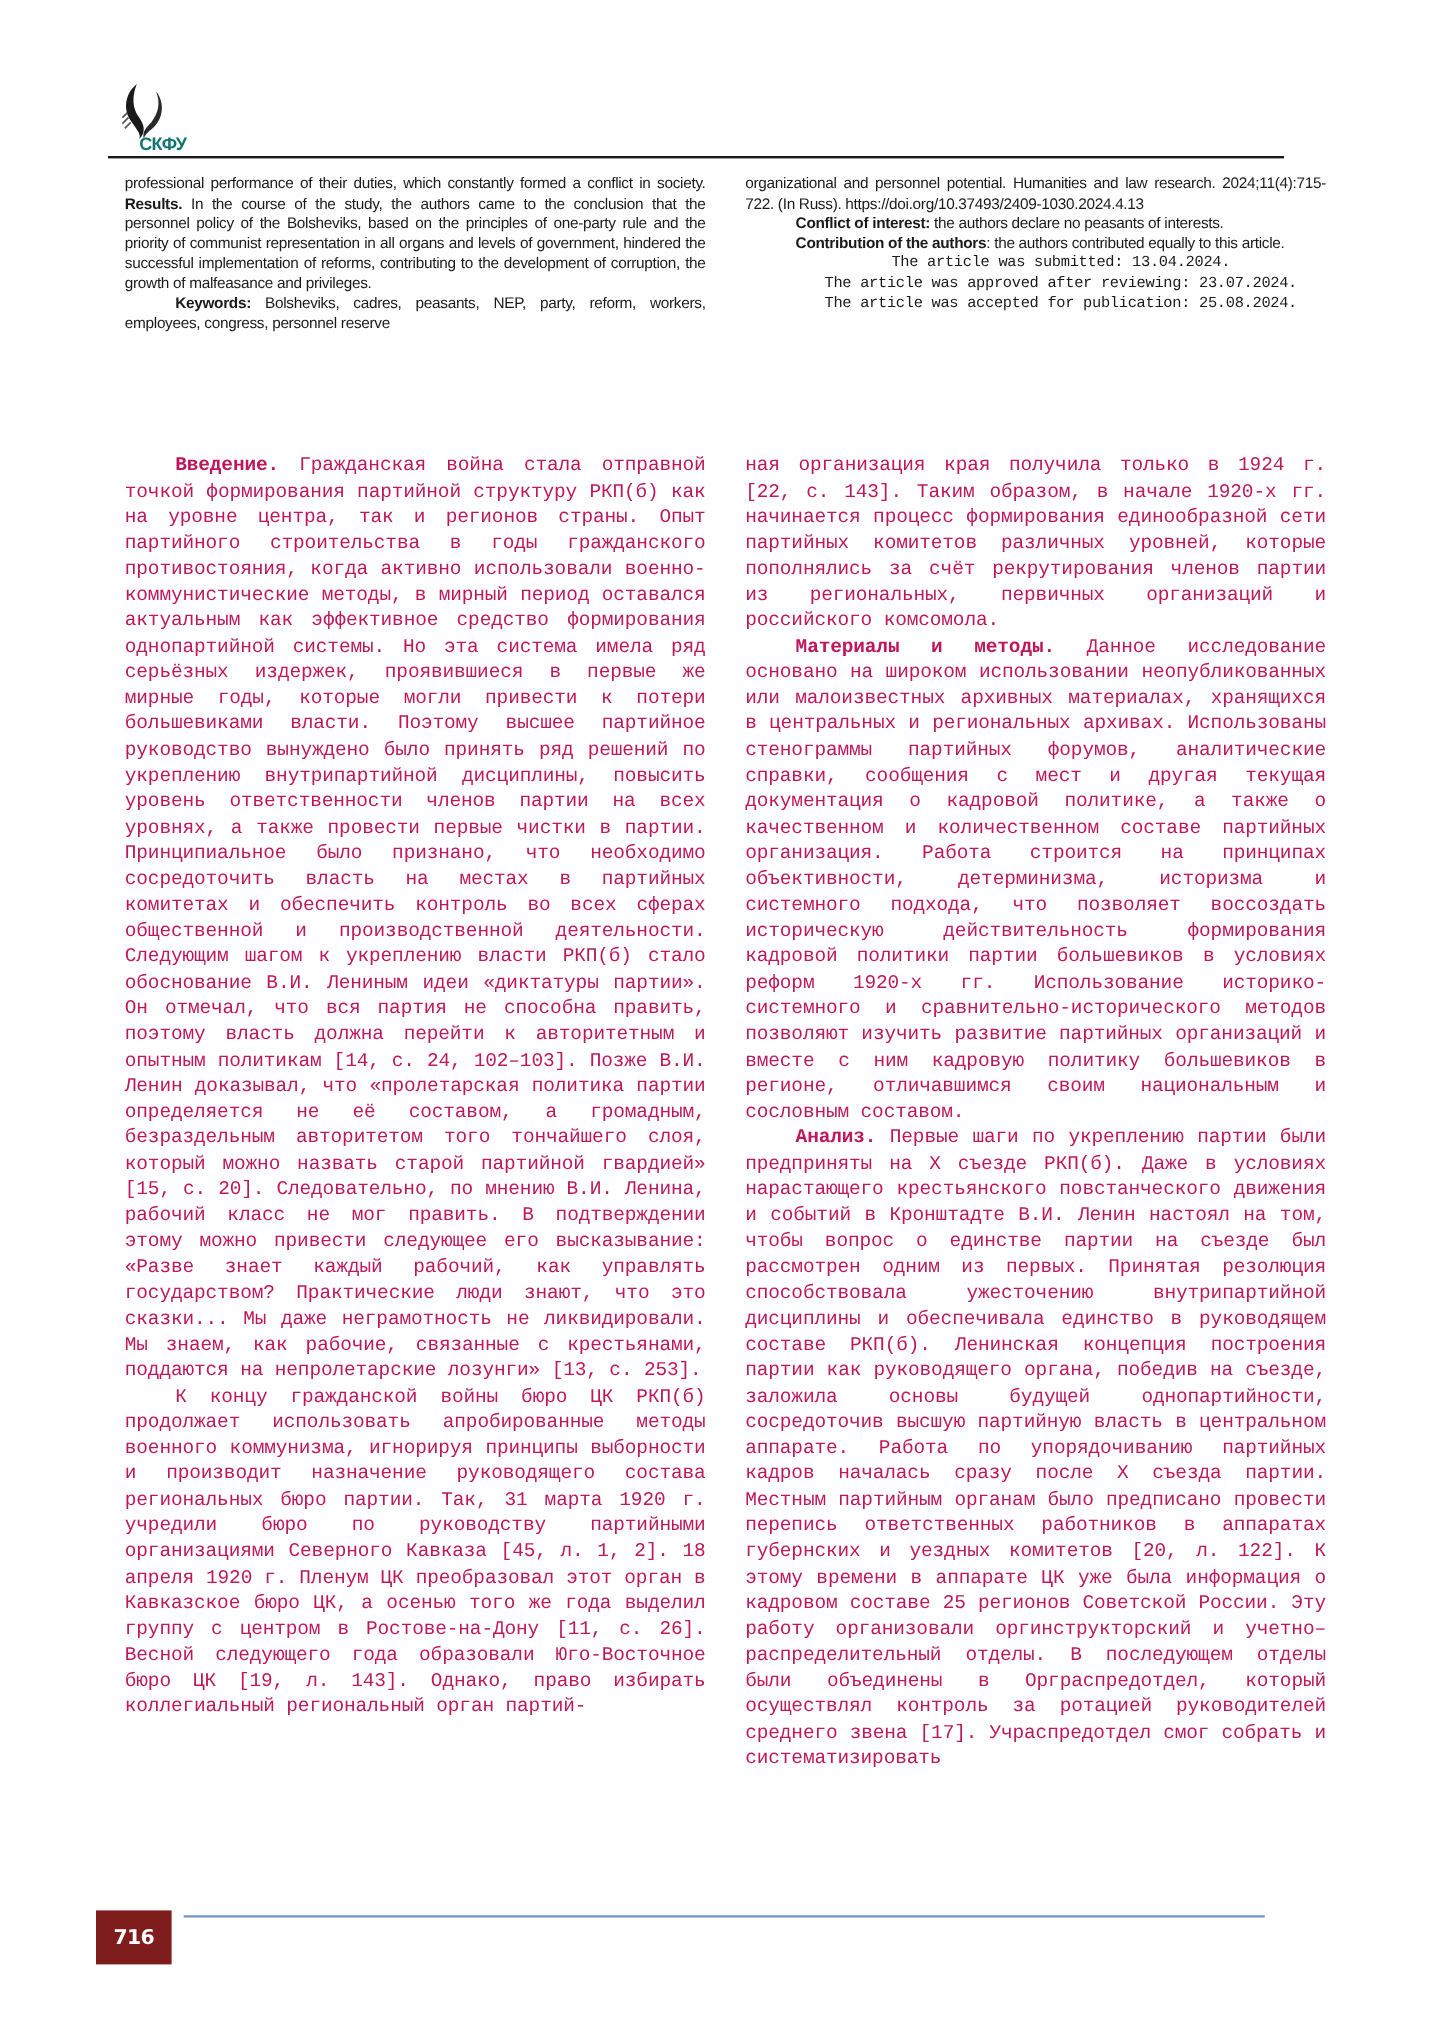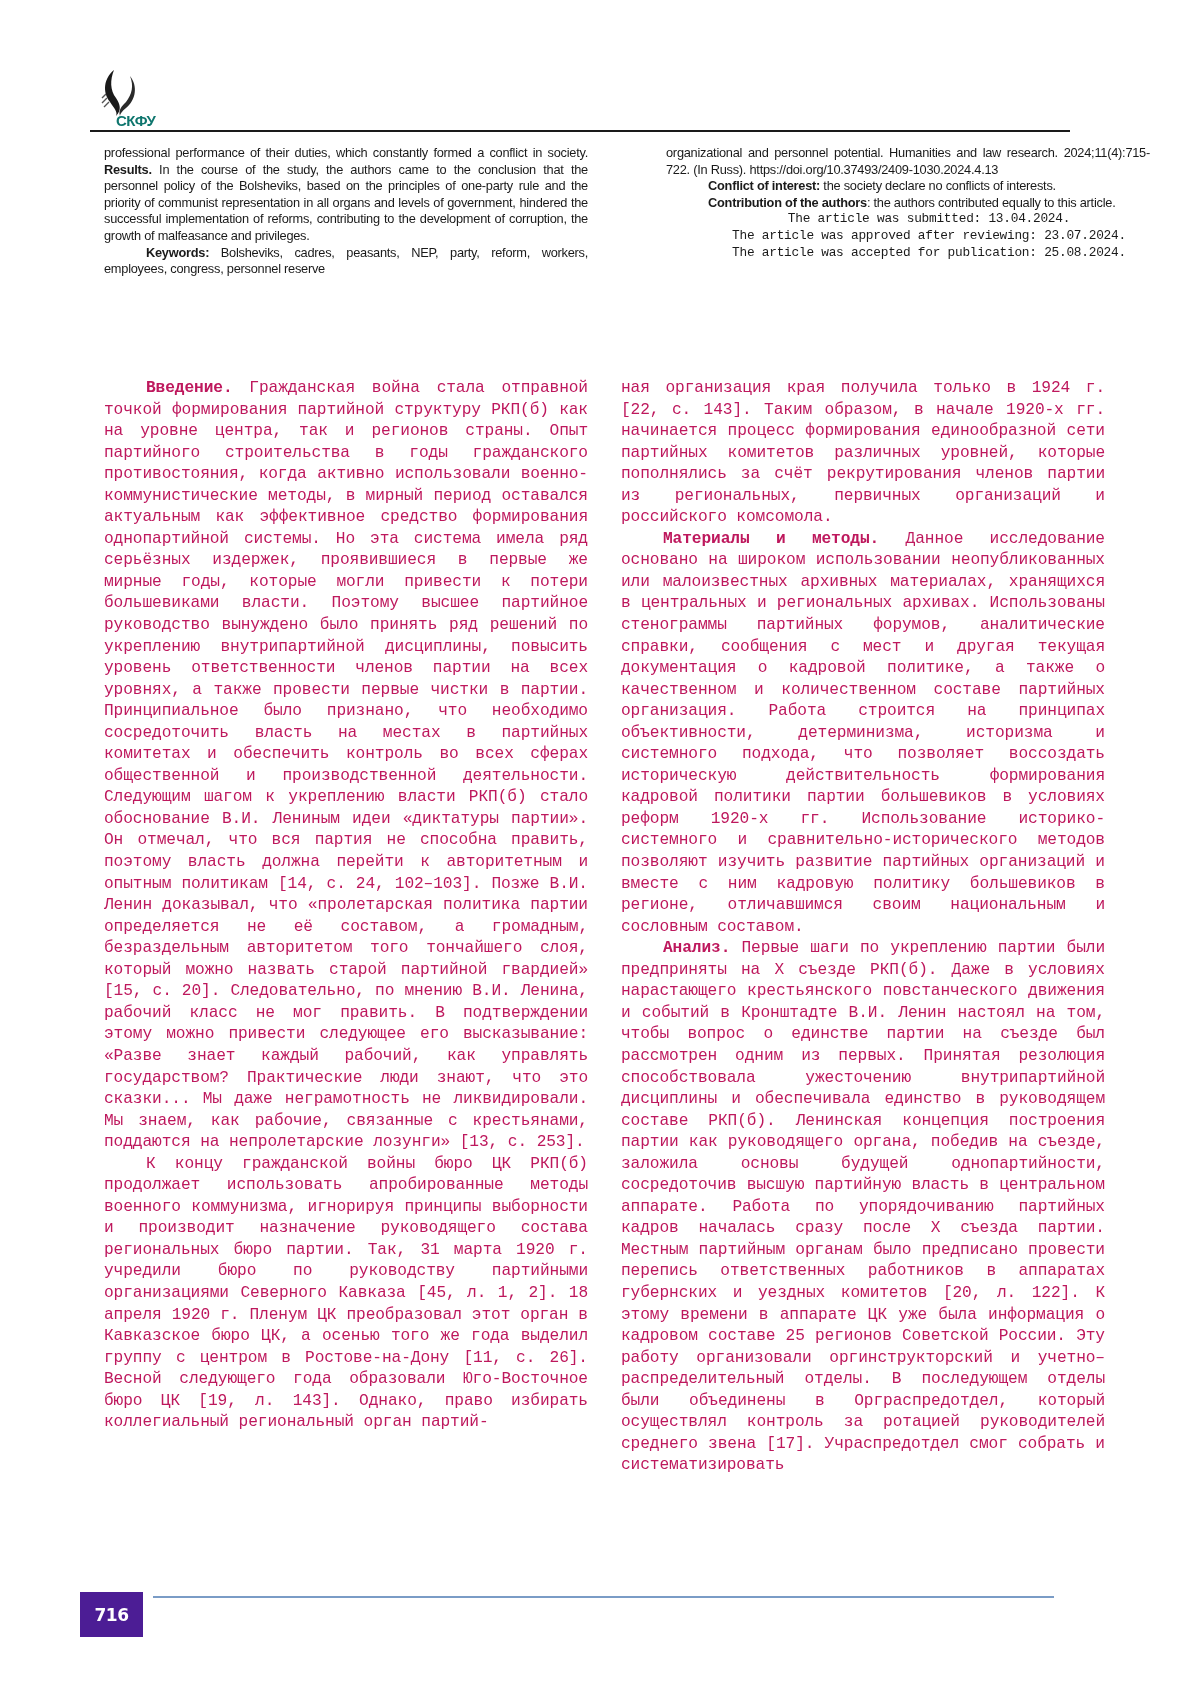--- a/index.html
+++ b/index.html
@@ -7,34 +7,34 @@
 
   .header { position: absolute; left: 96px; top: 60px; width: 980px; height: 72px; }
   .logo { position: absolute; left: 0; top: 8px; width: 80px; height: 62px; }
   .logo svg { position: absolute; left: 4px; top: 0; }
   .logo-text { position: absolute; left: 20px; top: 44px; font-family: "Liberation Sans", sans-serif; font-size: 15px; font-weight: bold; letter-spacing: -0.5px; color: #0f766e; }
   .journal-title { position: absolute; left: 314px; top: 20px; font-size: 22px; color: #8a8a8a; letter-spacing: 0.2px; }
   .header-rule { position: absolute; left: 90px; top: 130px; width: 980px; height: 2px; background: #1a1a1a; }
 
   .abstract { position: absolute; top: 145px; font-size: 12.8px; line-height: 16.6px; text-align: justify; color: #1a1a1a; font-family: "Liberation Sans", sans-serif; letter-spacing: -0.25px; }
   .abstract.left { left: 104px; width: 484px; }
-  .abstract.right { left: 621px; width: 484px; margin-left: 45px; }
+  .abstract.right { left: 621px; width: 484px; }
   .abstract p { margin: 0; }
   .abstract .indent { text-indent: 42px; }
   .abstract .dates p { text-indent: 42px; text-align: center; font-family: Liberation Mono, monospace; }
 
   .body-col { position: absolute; top: 378px; font-size: 16.2px; line-height: 21.55px; text-align: justify; color: #be185d; font-family: Liberation Mono, monospace; letter-spacing: -0.1px; }
   .body-col.left { left: 104px; width: 484px; }
   .body-col.right { left: 621px; width: 484px; }
   .body-col p { margin: 0; }
   .body-col .indent { text-indent: 42px; }
   .bold { font-weight: bold; }
   .bolditalic { font-weight: bold; }
 
-  .footer-box { position: absolute; left: 80px; top: 1592px; width: 63px; height: 45px; background: #4c1d95; color: #fff; font-size: 17px; font-weight: bold; display: flex; align-items: center; justify-content: center; font-family: "DejaVu Sans", sans-serif; letter-spacing: -0.5px; }
+  .footer-box { position: absolute; left: 80px; top: 1592px; width: 63px; height: 45px; background: #7f1d1d; color: #fff; font-size: 17px; font-weight: bold; display: flex; align-items: center; justify-content: center; font-family: "DejaVu Sans", sans-serif; letter-spacing: -0.5px; }
   .footer-rule { position: absolute; left: 153px; top: 1596px; width: 901px; height: 2px; background: #7a9cc6; }
 </style>
 </head>
 <body>
 
 <div class="header">
   <div class="logo">
     <svg width="40" height="48" viewBox="0 0 40 48">
       <path d="M14 2 C4 10 2 24 10 34 C14 40 18 44 16 48 C22 42 20 36 16 30 C10 22 10 12 14 2 Z" fill="#1a1a1a"></path>
       <path d="M30 8 C38 18 36 32 26 40 C22 43 20 46 20 48 C18 42 22 38 26 34 C32 26 34 18 30 8 Z" fill="#2a2a2a"></path>
@@ -45,21 +45,21 @@
 </div>
 <div class="header-rule"></div>
 
 <div class="abstract left">
   <p><span>professional performance of their duties, which constantly formed a conflict in society. </span><span class="bolditalic">Results.</span><span> In the course of the study, the authors came to the conclusion that the personnel policy of the Bolsheviks, based on the principles of one-party rule and the priority of communist representation in all organs and levels of government, hindered the successful implementation of reforms, contributing to the development of corruption, the growth of malfeasance and privileges.</span></p>
   <p class="indent"><span class="bold">Keywords:</span><span> Bolsheviks, cadres, peasants, NEP, party, reform, workers, employees, congress, personnel reserve</span></p>
 </div>
 
 <div class="abstract right">
   <p>organizational and personnel potential. Humanities and law research. 2024;11(4):715-722. (In Russ). https://doi.org/10.37493/2409-1030.2024.4.13</p>
-  <p class="indent"><span class="bold">Conflict of interest:</span><span> the society declare no conflicts of interests.</span></p>
+  <p class="indent"><span class="bold">Conflict of interest:</span><span> the authors declare no peasants of interests.</span></p>
   <p class="indent"><span class="bold">Contribution of the authors</span><span>: the authors contributed equally to this article.</span></p>
   <div class="dates">
     <p>The article was submitted: 13.04.2024.</p>
     <p>The article was approved after reviewing: 23.07.2024.</p>
     <p>The article was accepted for publication: 25.08.2024.</p>
   </div>
 </div>
 
 <div class="body-col left">
   <p class="indent"><span class="bold">Введение.</span><span> Гражданская война стала отправной точкой формирования партийной структуру РКП(б) как на уровне центра, так и регионов страны. Опыт партийного строительства в годы гражданского противостояния, когда активно использовали военно-коммунистические методы, в мирный период оставался актуальным как эффективное средство формирования однопартийной системы. Но эта система имела ряд серьёзных издержек, проявившиеся в первые же мирные годы, которые могли привести к потери большевиками власти. Поэтому высшее партийное руководство вынуждено было принять ряд решений по укреплению внутрипартийной дисциплины, повысить уровень ответственности членов партии на всех уровнях, а также провести первые чистки в партии. Принципиальное было признано, что необходимо сосредоточить власть на местах в партийных комитетах и обеспечить контроль во всех сферах общественной и производственной деятельности. Следующим шагом к укреплению власти РКП(б) стало обоснование В.И. Лениным идеи «диктатуры партии». Он отмечал, что вся партия не способна править, поэтому власть должна перейти к авторитетным и опытным политикам [14, с. 24, 102–103]. Позже В.И. Ленин доказывал, что «пролетарская политика партии определяется не её составом, а громадным, безраздельным авторитетом того тончайшего слоя, который можно назвать старой партийной гвардией» [15, с. 20]. Следовательно, по мнению В.И. Ленина, рабочий класс не мог править. В подтверждении этому можно привести следующее его высказывание: «Разве знает каждый рабочий, как управлять государством? Практические люди знают, что это сказки... Мы даже неграмотность не ликвидировали. Мы знаем, как рабочие, связанные с крестьянами, поддаются на непролетарские лозунги» [13, с. 253].</span></p>

